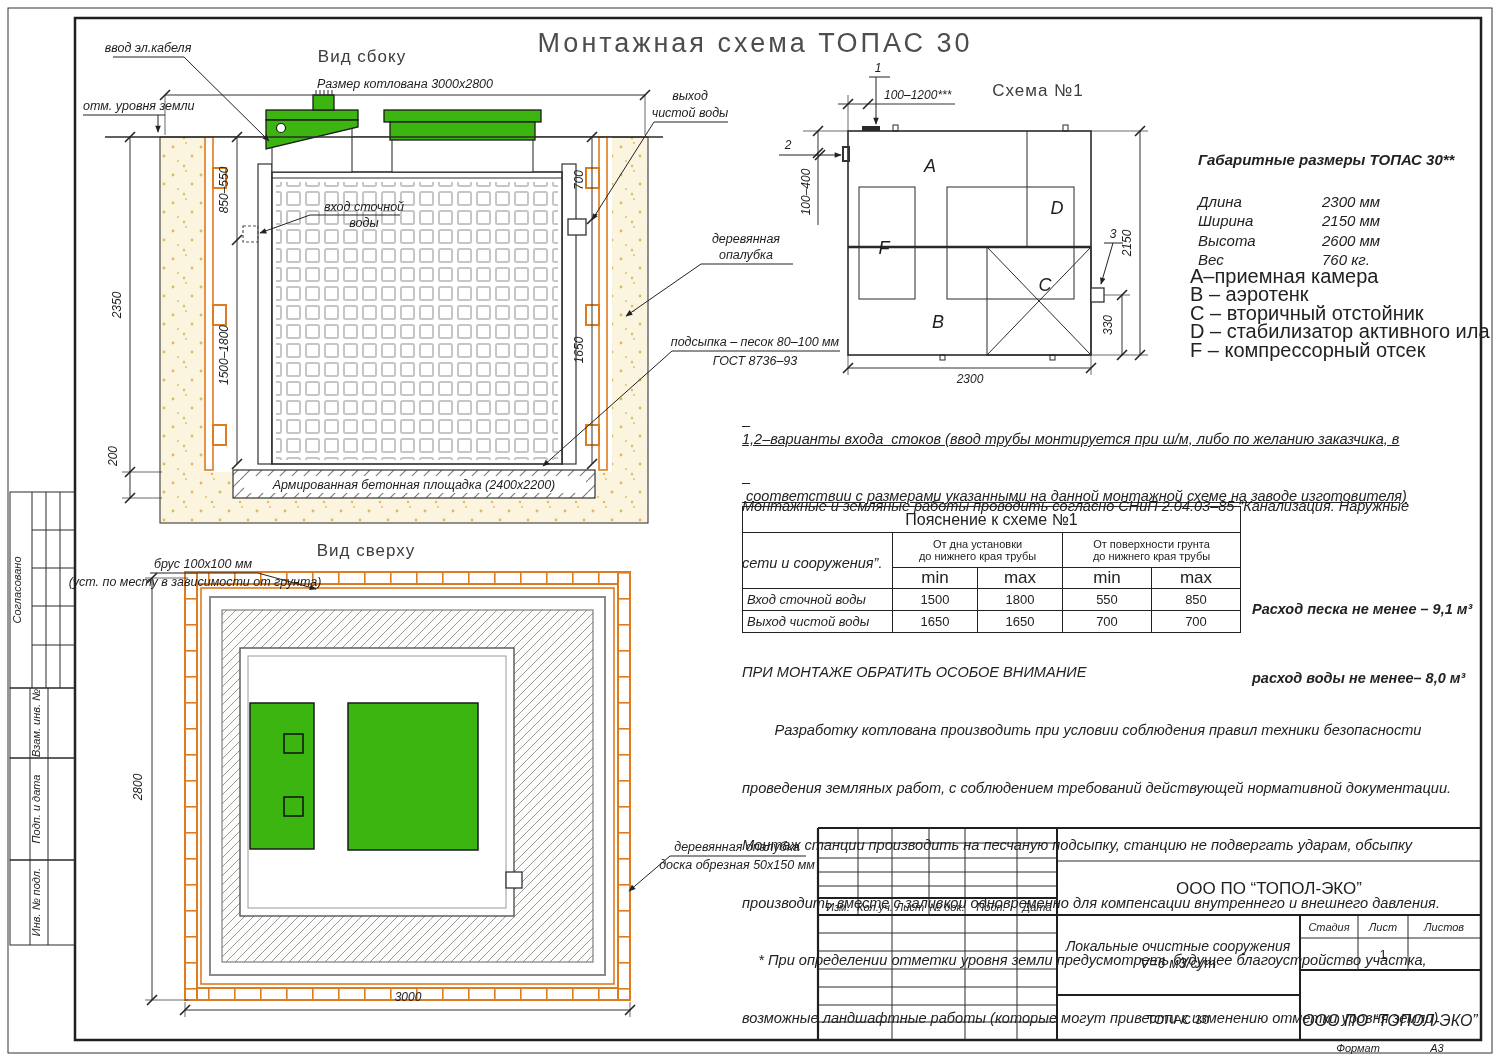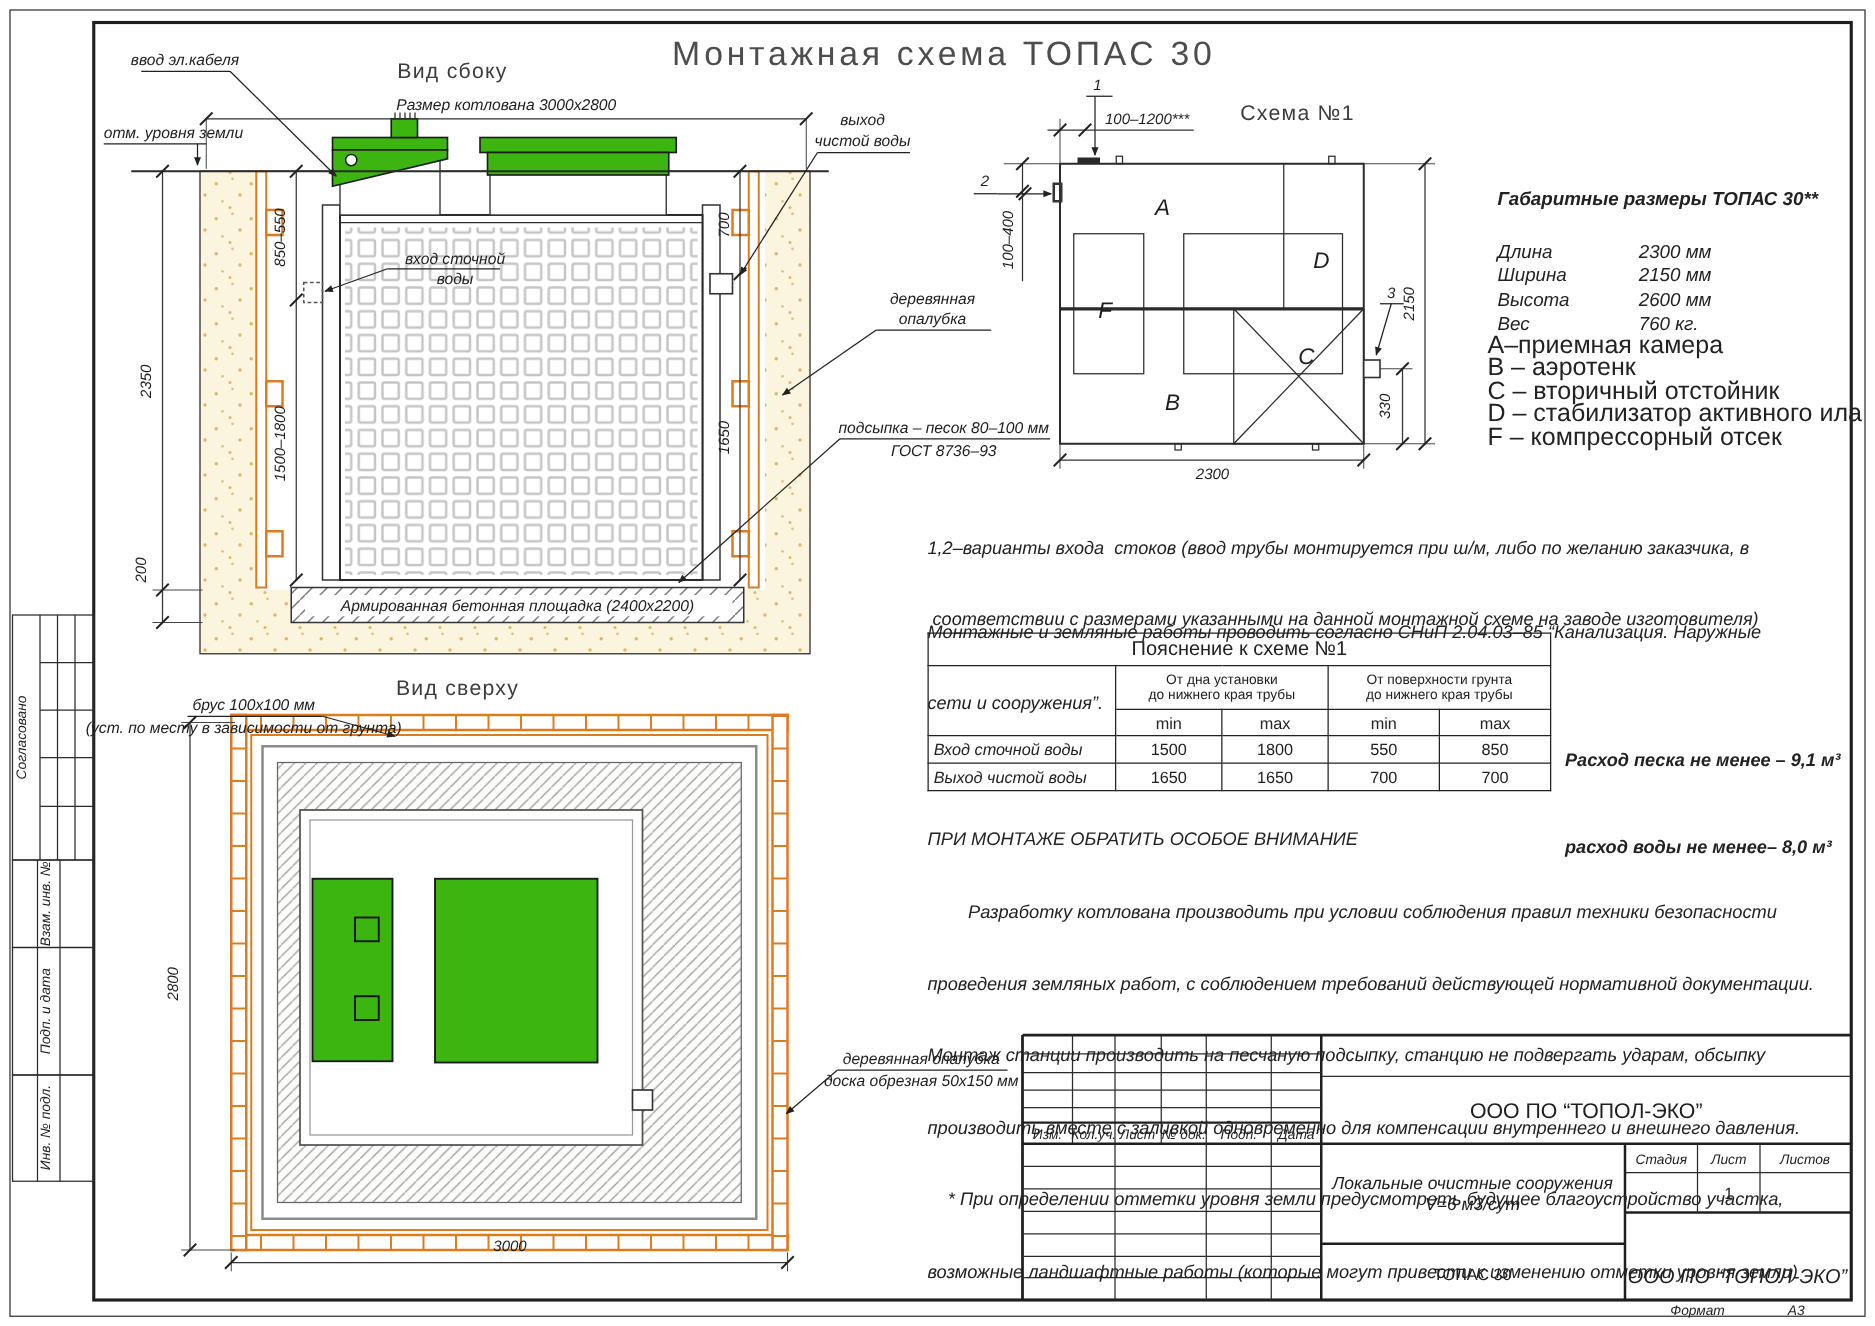--- a/index.html
+++ b/index.html
@@ -3,35 +3,35 @@
 <meta charset="utf-8">
 <style>
   html,body{margin:0;padding:0;}
   body{width:1500px;height:1061px;position:relative;background:#fff;
        font-family:"Liberation Sans",sans-serif;color:#222;overflow:hidden;}
   svg{position:absolute;left:0;top:0;}
   .abs{position:absolute;}
   
   .specs{left:1198px;top:150px;font-style:italic;font-size:15px;line-height:19.5px;}
   .specs .row{position:relative;}
-  .specs .val{position:absolute;left:113px;}
+  .specs .val{position:absolute;left:124px;}
   .specs .sp-title{margin-bottom:22px;font-weight:bold;}
   .legend{left:1190px;top:267px;font-size:20px;line-height:18.4px;}
-  .notes1{left:742px;top:392px;font-style:italic;font-size:14.5px;line-height:19px;white-space:pre;}
+  .notes1{left:742px;top:392px;font-style:italic;font-size:14.5px;line-height:19px;white-space:pre;text-decoration:underline;}
   .notes2{left:742px;top:459px;font-style:italic;font-size:14.5px;line-height:19px;white-space:pre;}
   .consumption{left:1252px;top:552px;font-style:italic;font-size:14.5px;line-height:23px;white-space:pre;font-weight:bold;}
   .warn{left:742px;top:625px;font-style:italic;font-size:14.6px;line-height:19.2px;white-space:pre;}
   .warn .w-title{font-style:italic;}
   
   .xtable{left:742px;top:506px;border-collapse:collapse;table-layout:fixed;}
   .xtable td{border:1.4px solid #222;padding:0;text-align:center;vertical-align:middle;
              font-size:13px;overflow:hidden;}
   .xtable .t-title{font-size:16px;height:25px;}
   .xtable .grp{font-size:11px;line-height:12.5px;height:34px;}
-  .xtable .mm{height:20px;font-size:13px;}
+  .xtable .mm{height:20px;font-size:17px;}
   .xtable .dr{height:21px;}
   .xtable .rl{text-align:left;padding-left:4px;font-style:italic;}
 </style>
 </head>
 <body>
 
 <svg width="1500" height="1061" viewBox="0 0 1500 1061">
   <defs>
     <pattern id="sand" patternUnits="userSpaceOnUse" width="28" height="28">
       <rect width="28" height="28" fill="#fbf4de"></rect>

